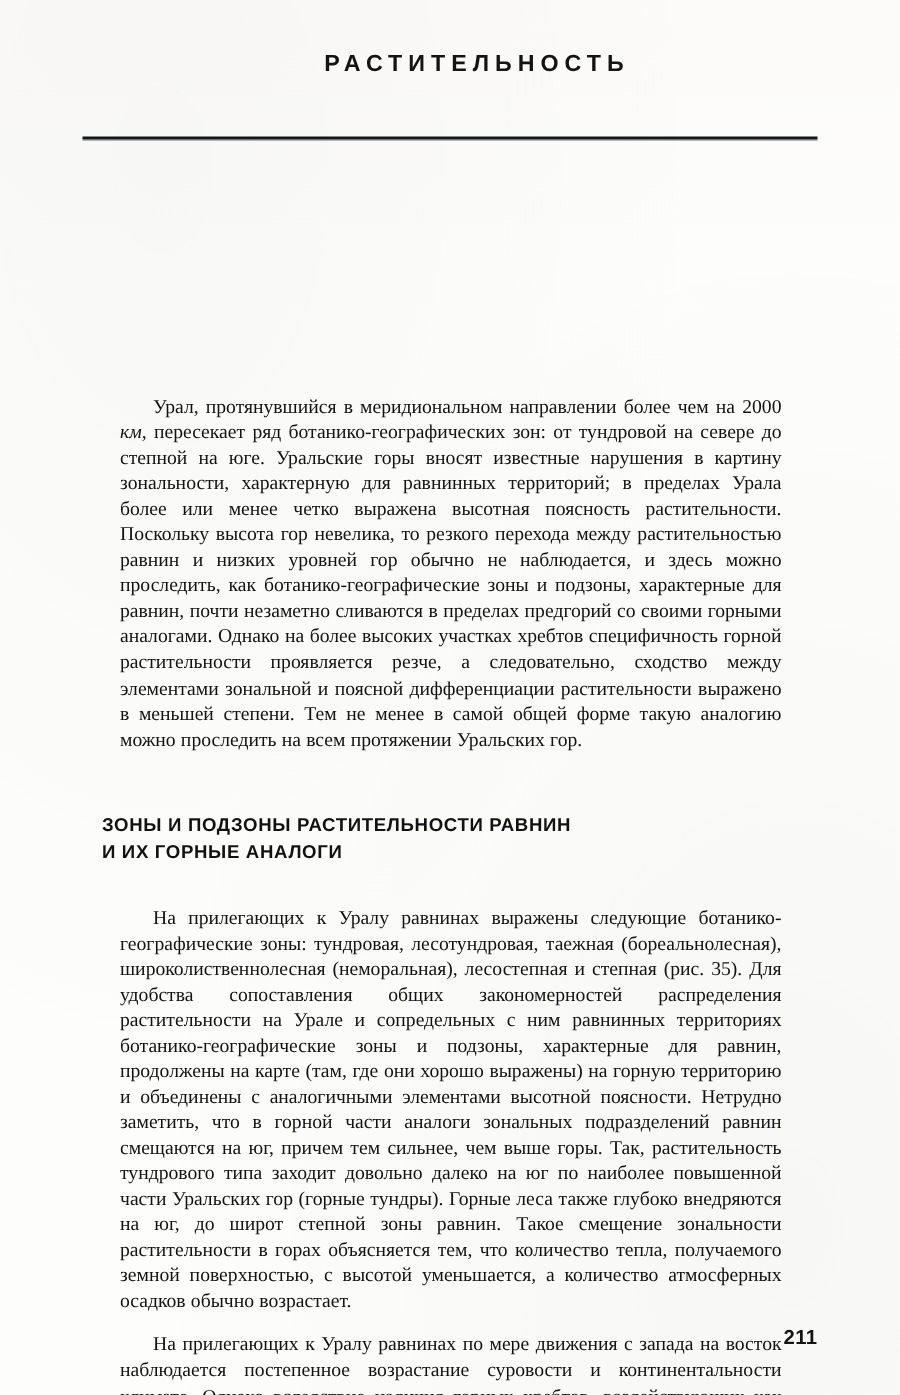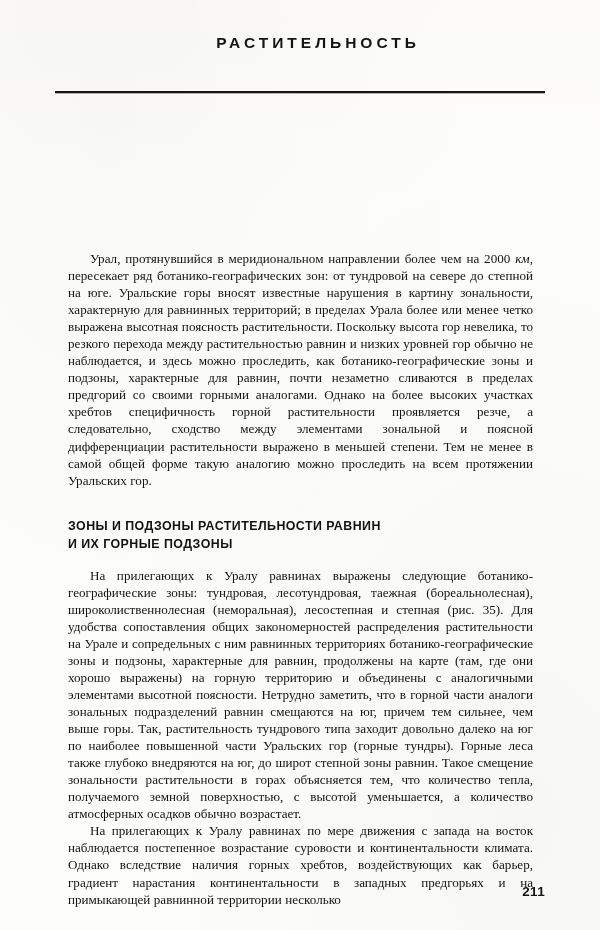--- a/index.html
+++ b/index.html
@@ -69,21 +69,21 @@
   }
 
   
   .body-block {
     position: absolute;
     top: 250px;
     left: 68px;
     width: 465px;
   }
   p.para {
-    margin: 0;
+    margin: 12px;
     font-size: 13.1px;
     line-height: 17.05px;
     text-align: justify;
     text-align-last: left;
     color: #131313;
     hyphens: manual;
     word-spacing: 0.2px;
   }
   p.para.indent {
     text-indent: 22px;
@@ -136,21 +136,21 @@
     <div class="title-rule"></div>
 
     <div class="body-block">
 
       <p class="para indent"><span>Урал, протянувшийся в меридиональном направлении более чем на 2000 </span><span class="ital">км</span><span>, пересекает ряд ботанико-географических зон: от тундровой на севере до степной на юге. Уральские горы вносят известные нарушения в картину зональности, характерную для равнинных территорий; в пределах Урала более или менее четко выражена высотная поясность растительности. Поскольку высота гор невелика, то резкого перехода между растительностью равнин и низких уровней гор обычно не наблюдается, и здесь можно проследить, как ботанико-географические зоны и подзоны, характерные для равнин, почти незаметно сливаются в пределах предгорий со своими горными аналогами. Однако на более высоких участках хребтов специфичность горной растительности проявляется резче, а следовательно, сходство между элементами зональной и поясной дифференциации растительности выражено в меньшей степени. Тем не менее в самой общей форме такую аналогию можно проследить на всем протяжении Уральских гор.</span></p>
 
       <div class="gap-before-heading"></div>
 
       <h2 class="section-heading">
         <span class="hl1">ЗОНЫ И ПОДЗОНЫ РАСТИТЕЛЬНОСТИ РАВНИН</span>
-        <span class="hl2">И ИХ ГОРНЫЕ ПОДЗОНЫ</span>
+        <span class="hl2">И ИХ ГОРНЫЕ АНАЛОГИ</span>
       </h2>
 
       <div class="gap-after-heading"></div>
 
       <p class="para indent">На прилегающих к Уралу равнинах выражены следующие ботанико-географические зоны: тундровая, лесотундровая, таежная (бореальнолесная), широколиственнолесная (неморальная), лесостепная и степная (рис. 35). Для удобства сопоставления общих закономерностей распределения растительности на Урале и сопредельных с ним равнинных территориях ботанико-географические зоны и подзоны, характерные для равнин, продолжены на карте (там, где они хорошо выражены) на горную территорию и объединены с аналогичными элементами высотной поясности. Нетрудно заметить, что в горной части аналоги зональных подразделений равнин смещаются на юг, причем тем сильнее, чем выше горы. Так, растительность тундрового типа заходит довольно далеко на юг по наиболее повышенной части Уральских гор (горные тундры). Горные леса также глубоко внедряются на юг, до широт степной зоны равнин. Такое смещение зональности растительности в горах объясняется тем, что количество тепла, получаемого земной поверхностью, с высотой уменьшается, а количество атмосферных осадков обычно возрастает.</p>
 
       <div class="gap-between-paras"></div>
 
       <p class="para indent">На прилегающих к Уралу равнинах по мере движения с запада на восток наблюдается постепенное возрастание суровости и континентальности климата. Однако вследствие наличия горных хребтов, воздействующих как барьер, градиент нарастания континентальности в западных предгорьях и на примыкающей равнинной территории несколько</p>
 

